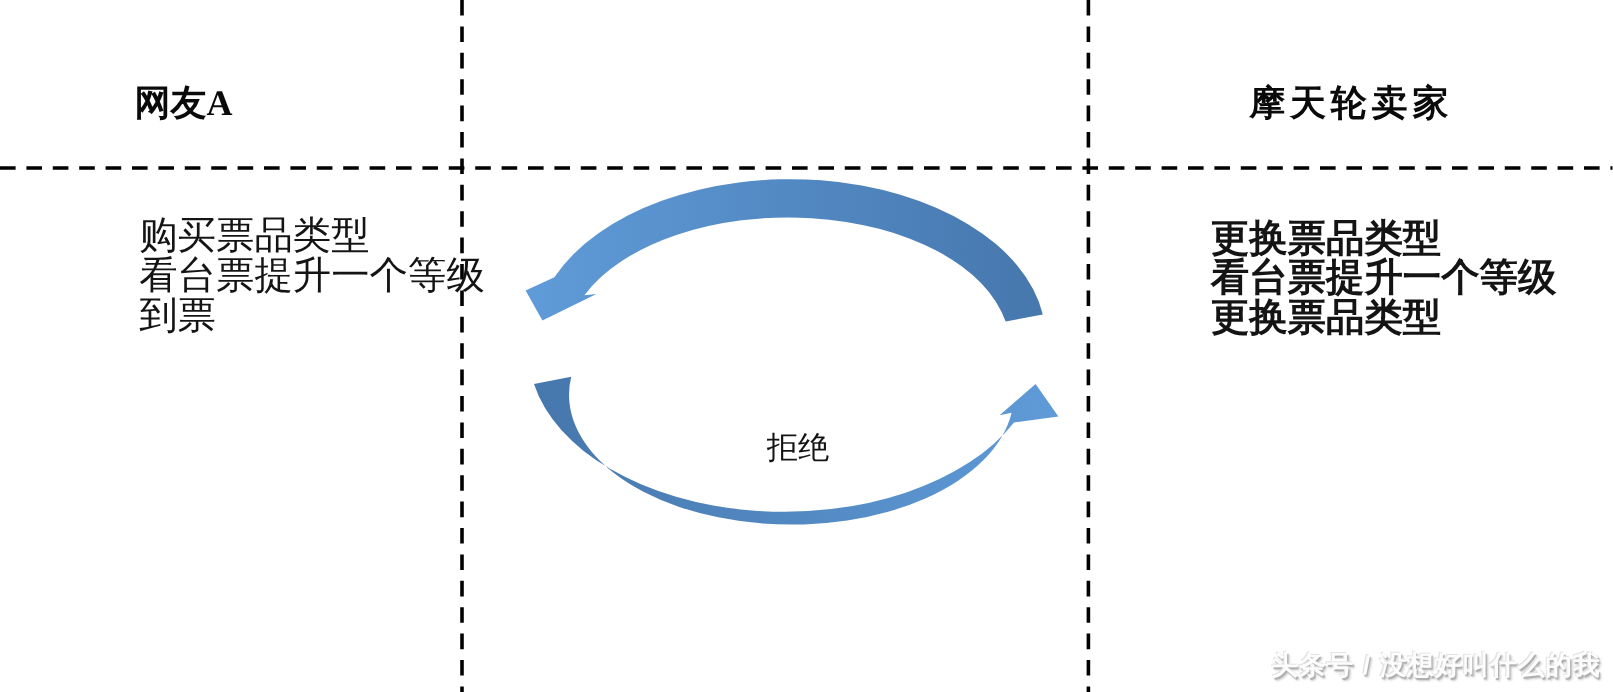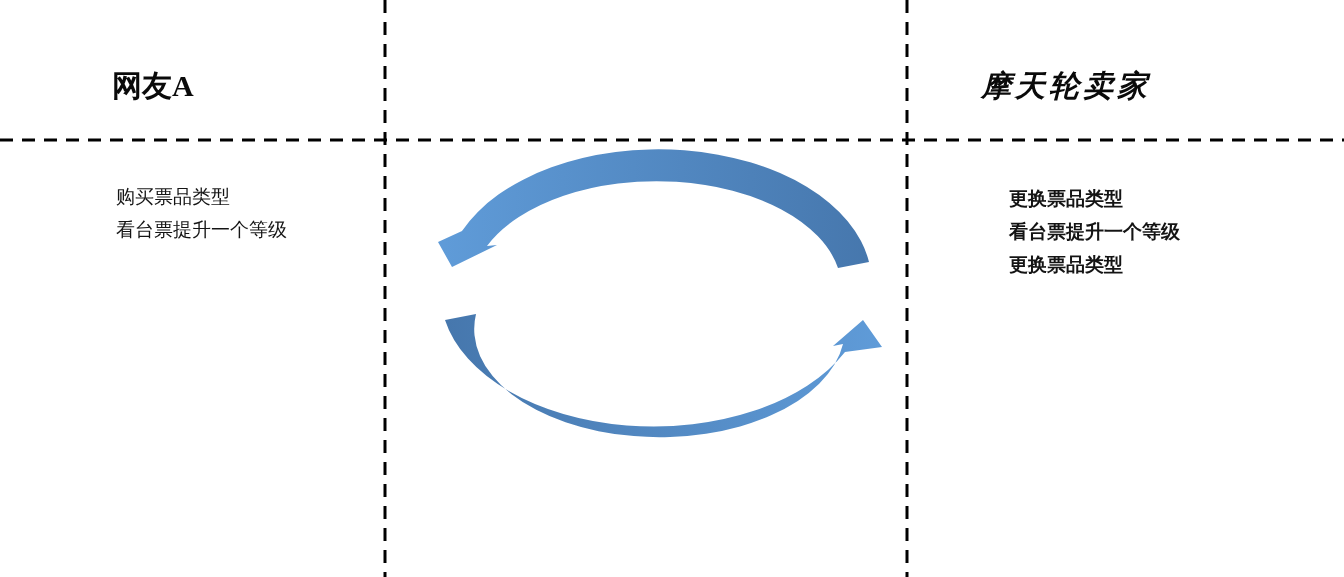--- a/index.html
+++ b/index.html
@@ -13,24 +13,24 @@
   }
   .layer{position:absolute;left:0;top:0;width:1344px;height:577px;pointer-events:none;}
   .party-title{
     position:absolute;
     font-weight:700;
     font-size:30px;
     color:#0a0a0a;
     white-space:nowrap;
   }
   .title-left{left:112px;top:66px;}
-  .title-right{left:981px;top:66px;letter-spacing:4px;font-style:italic;}
+  .title-right{left:1041px;top:66px;letter-spacing:4px;}
   .detail-block{
     position:absolute;
-    font-size:19px;
+    font-size:32px;
     line-height:33px;
     color:#141414;
     white-space:nowrap;
   }
   .details-left{left:116px;top:180px;}
   .details-right{left:1009px;top:182px;font-weight:bold;}
   .arc-label{
     position:absolute;
     width:90px;
     text-align:center;
@@ -83,24 +83,27 @@
              A 213 133 0 0 0 845 352
              L 882 347 L 863 320 L 833 346 L 843 344
              A 185 108 0 0 1 476 314
              Z"></path>
   </svg>
 
   <div class="party-title title-left">网友A</div>
   <div class="detail-block details-left">
     <div>购买票品类型</div>
     <div>看台票提升一个等级</div>
+    <div>到票</div>
   </div>
 
   <div class="party-title title-right">摩天轮卖家</div>
   <div class="detail-block details-right">
     <div>更换票品类型</div>
     <div>看台票提升一个等级</div>
     <div>更换票品类型</div>
   </div>
 
+  <div class="arc-label label-refuse">拒绝</div>
 
+  <div class="watermark">头条号 / 没想好叫什么的我</div>
 
 </div>
 
 </body></html>

